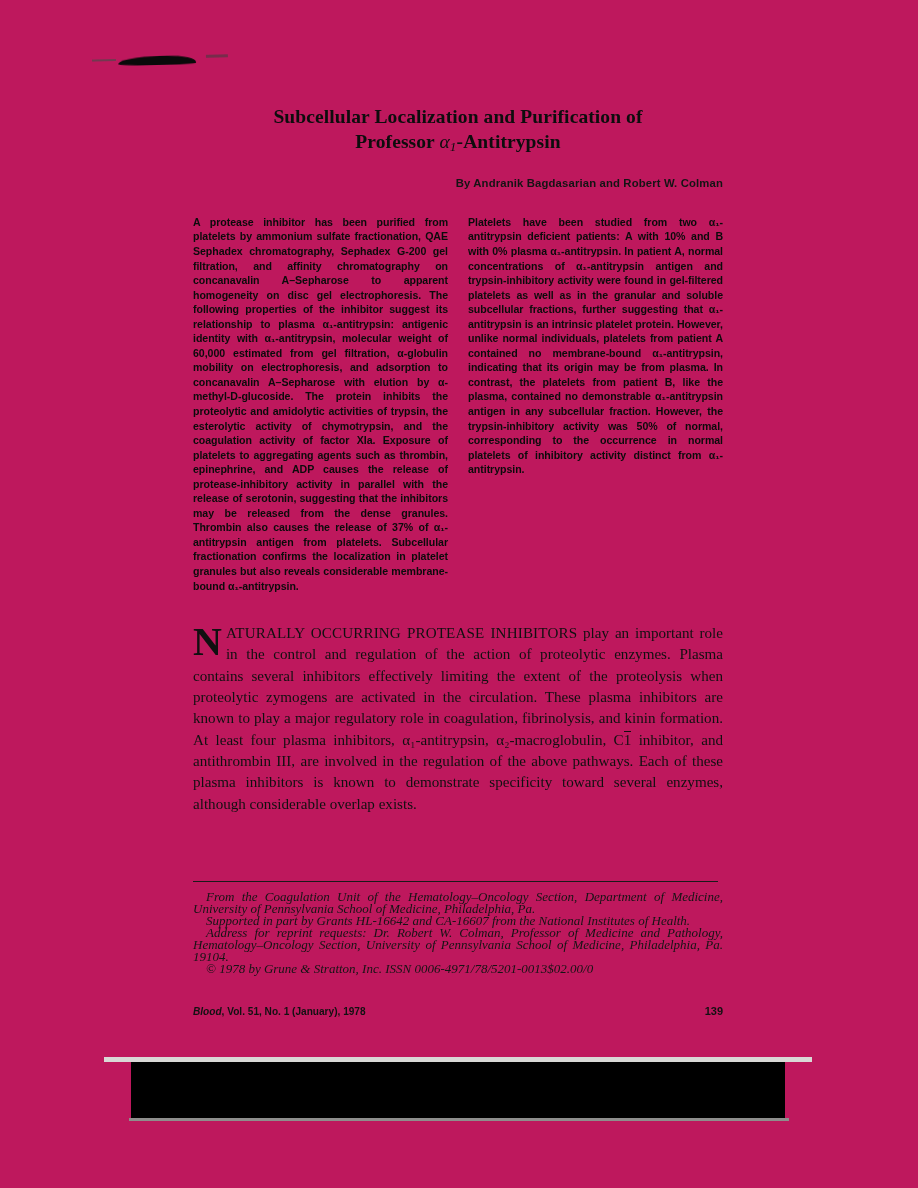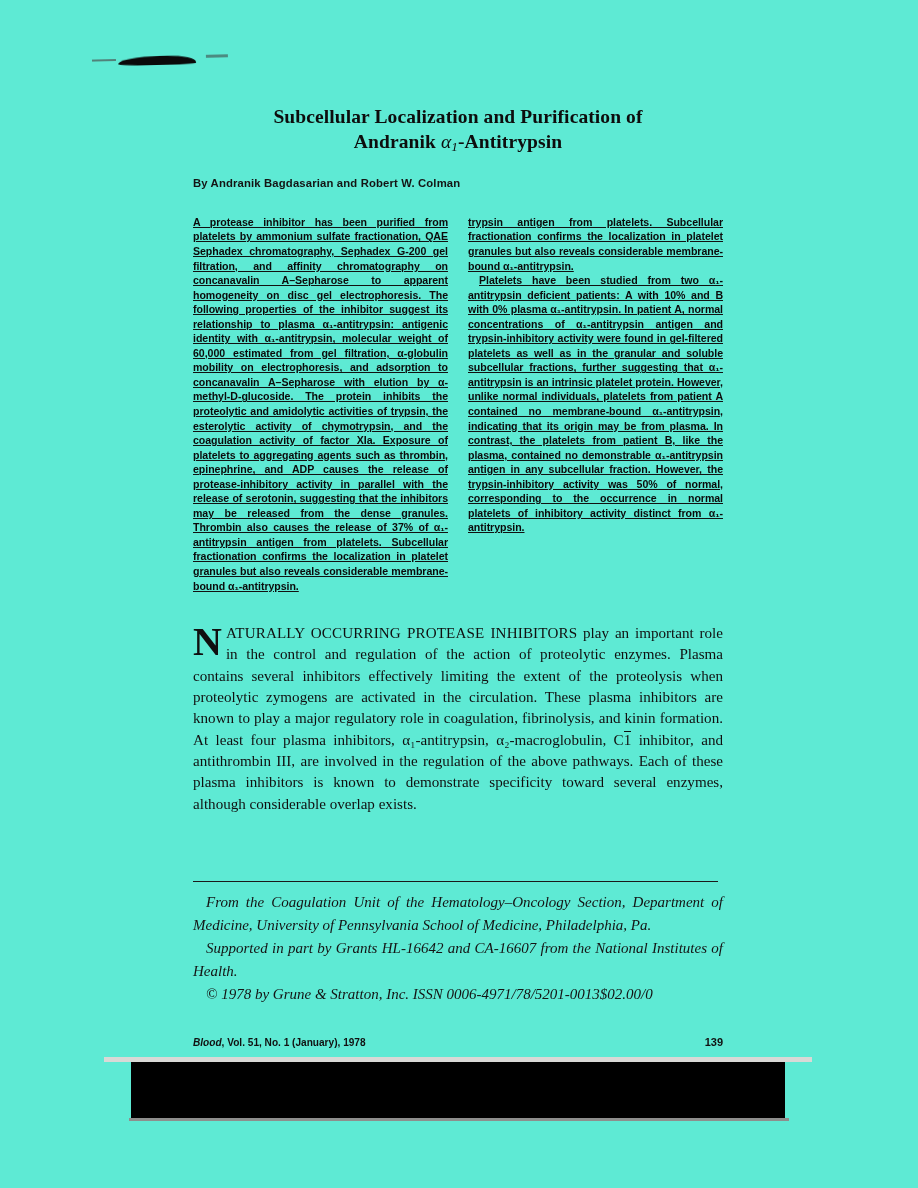--- a/index.html
+++ b/index.html
@@ -14,21 +14,21 @@
     position: relative;
     overflow: hidden;
     font-family: "Liberation Serif", "DejaVu Serif", serif;
     color: #111111;
   }
 
   
   #page-sheet {
     position: absolute;
     inset: 0;
-    background: #5eead4;
+    background: #be185d;
   }
 
   
   .scan-smudge-top {
     position: absolute;
     left: 118px;
     top: 56px;
     width: 78px;
     height: 9px;
     background: #0a0a0a;
@@ -102,34 +102,33 @@
     line-height: 25px;
     letter-spacing: .1px;
     color: #0d0d0d;
   }
   .article-title .ital { font-style: italic; font-weight: normal; }
   .sub { font-size: .68em; vertical-align: -0.22em; }
 
   .byline {
     margin: 0;
     padding-top: 18px;
-    text-align: left;
+    text-align: right;
     font-family: "Liberation Sans", "DejaVu Sans", sans-serif;
     font-size: 11.3px;
     font-weight: 600;
     letter-spacing: .15px;
     color: #141414;
   }
 
   
   .abstract {
     display: flex;
     gap: 20px;
     padding-top: 26px;
-    text-decoration: underline;
   }
   .abstract-col {
     width: 255px;
     font-family: "Liberation Sans", "DejaVu Sans", sans-serif;
     font-weight: bold;
     font-size: 10.6px;
     line-height: 14.55px;
     text-align: justify;
     letter-spacing: -0.05px;
     color: #0b0b0b;
@@ -174,22 +173,22 @@
     height: 0;
     border: 0;
     border-top: 1.2px solid #1a1a1a;
     width: 525px;
     margin-top: 66px;
   }
   .footnotes {
     padding-top: 9px;
     font-family: "Liberation Serif", "DejaVu Serif", serif;
     font-style: italic;
-    font-size: 15px;
-    line-height: 23px;
+    font-size: 13px;
+    line-height: 12px;
     text-align: justify;
     color: #141414;
     -webkit-hyphens: none;
     hyphens: none;
   }
   .footnotes p {
     margin: 0;
     text-indent: 13px;
   }
 
@@ -211,44 +210,44 @@
 <body>
 
 <div id="page-sheet">
 
   <div class="scan-smudge-top"></div>
 
   <div id="content">
 
     <h1 class="article-title">
       <span>Subcellular Localization and Purification of</span><br>
-      <span>Andranik </span><span class="ital">α</span><span class="ital sub">1</span><span>-Antitrypsin</span>
+      <span>Professor </span><span class="ital">α</span><span class="ital sub">1</span><span>-Antitrypsin</span>
     </h1>
 
     <p class="byline">By Andranik Bagdasarian and Robert W. Colman</p>
 
     <div class="abstract">
       <div class="abstract-col">
         <p>A protease inhibitor has been purified from platelets by ammonium sulfate fractionation, QAE Sephadex chromatography, Sephadex G-200 gel filtration, and affinity chromatography on concanavalin A–Sepharose to apparent homogeneity on disc gel electrophoresis. The following properties of the inhibitor suggest its relationship to plasma α₁-antitrypsin: antigenic identity with α₁-antitrypsin, molecular weight of 60,000 estimated from gel filtration, α-globulin mobility on electrophoresis, and adsorption to concanavalin A–Sepharose with elution by α-methyl-D-glucoside. The protein inhibits the proteolytic and amidolytic activities of trypsin, the esterolytic activity of chymotrypsin, and the coagulation activity of factor XIa. Exposure of platelets to aggregating agents such as thrombin, epinephrine, and ADP causes the release of protease-inhibitory activity in parallel with the release of serotonin, suggesting that the inhibitors may be released from the dense granules. Thrombin also causes the release of 37% of α₁-antitrypsin antigen from platelets. Subcellular fractionation confirms the localization in platelet granules but also reveals considerable membrane-bound α₁-antitrypsin.</p>
       </div>
       <div class="abstract-col">
-        <p>trypsin antigen from platelets. Subcellular fractionation confirms the localization in platelet granules but also reveals considerable membrane-bound α₁-antitrypsin.</p>
         <p>Platelets have been studied from two α₁-antitrypsin deficient patients: A with 10% and B with 0% plasma α₁-antitrypsin. In patient A, normal concentrations of α₁-antitrypsin antigen and trypsin-inhibitory activity were found in gel-filtered platelets as well as in the granular and soluble subcellular fractions, further suggesting that α₁-antitrypsin is an intrinsic platelet protein. However, unlike normal individuals, platelets from patient A contained no membrane-bound α₁-antitrypsin, indicating that its origin may be from plasma. In contrast, the platelets from patient B, like the plasma, contained no demonstrable α₁-antitrypsin antigen in any subcellular fraction. However, the trypsin-inhibitory activity was 50% of normal, corresponding to the occurrence in normal platelets of inhibitory activity distinct from α₁-antitrypsin.</p>
       </div>
     </div>
 
     <div class="body-section">
       <p class="body-par"><span class="dropcap">N</span><span class="smallcaps-run">ATURALLY OCCURRING PROTEASE INHIBITORS</span><span> play an important role in the control and regulation of the action of proteolytic enzymes. Plasma contains several inhibitors effectively limiting the extent of the proteolysis when proteolytic zymogens are activated in the circulation. These plasma inhibitors are known to play a major regulatory role in coagulation, fibrinolysis, and kinin formation. At least four plasma inhibitors, α₁-antitrypsin, α₂-macroglobulin, C</span><span class="cbar">1</span><span> inhibitor, and antithrombin III, are involved in the regulation of the above pathways. Each of these plasma inhibitors is known to demonstrate specificity toward several enzymes, although considerable overlap exists.</span></p>
     </div>
 
     <hr class="footnote-rule">
 
     <div class="footnotes">
       <p>From the Coagulation Unit of the Hematology–Oncology Section, Department of Medicine, University of Pennsylvania School of Medicine, Philadelphia, Pa.</p>
       <p>Supported in part by Grants HL-16642 and CA-16607 from the National Institutes of Health.</p>
+      <p>Address for reprint requests: Dr. Robert W. Colman, Professor of Medicine and Pathology, Hematology–Oncology Section, University of Pennsylvania School of Medicine, Philadelphia, Pa. 19104.</p>
       <p>© 1978 by Grune &amp; Stratton, Inc. ISSN 0006-4971/78/5201-0013$02.00/0</p>
     </div>
 
     <div class="journal-footer">
       <div><span class="jname">Blood</span><span>, Vol. 51, No. 1 (January), 1978</span></div>
       <div class="page-number">139</div>
     </div>
 
   </div>
 

